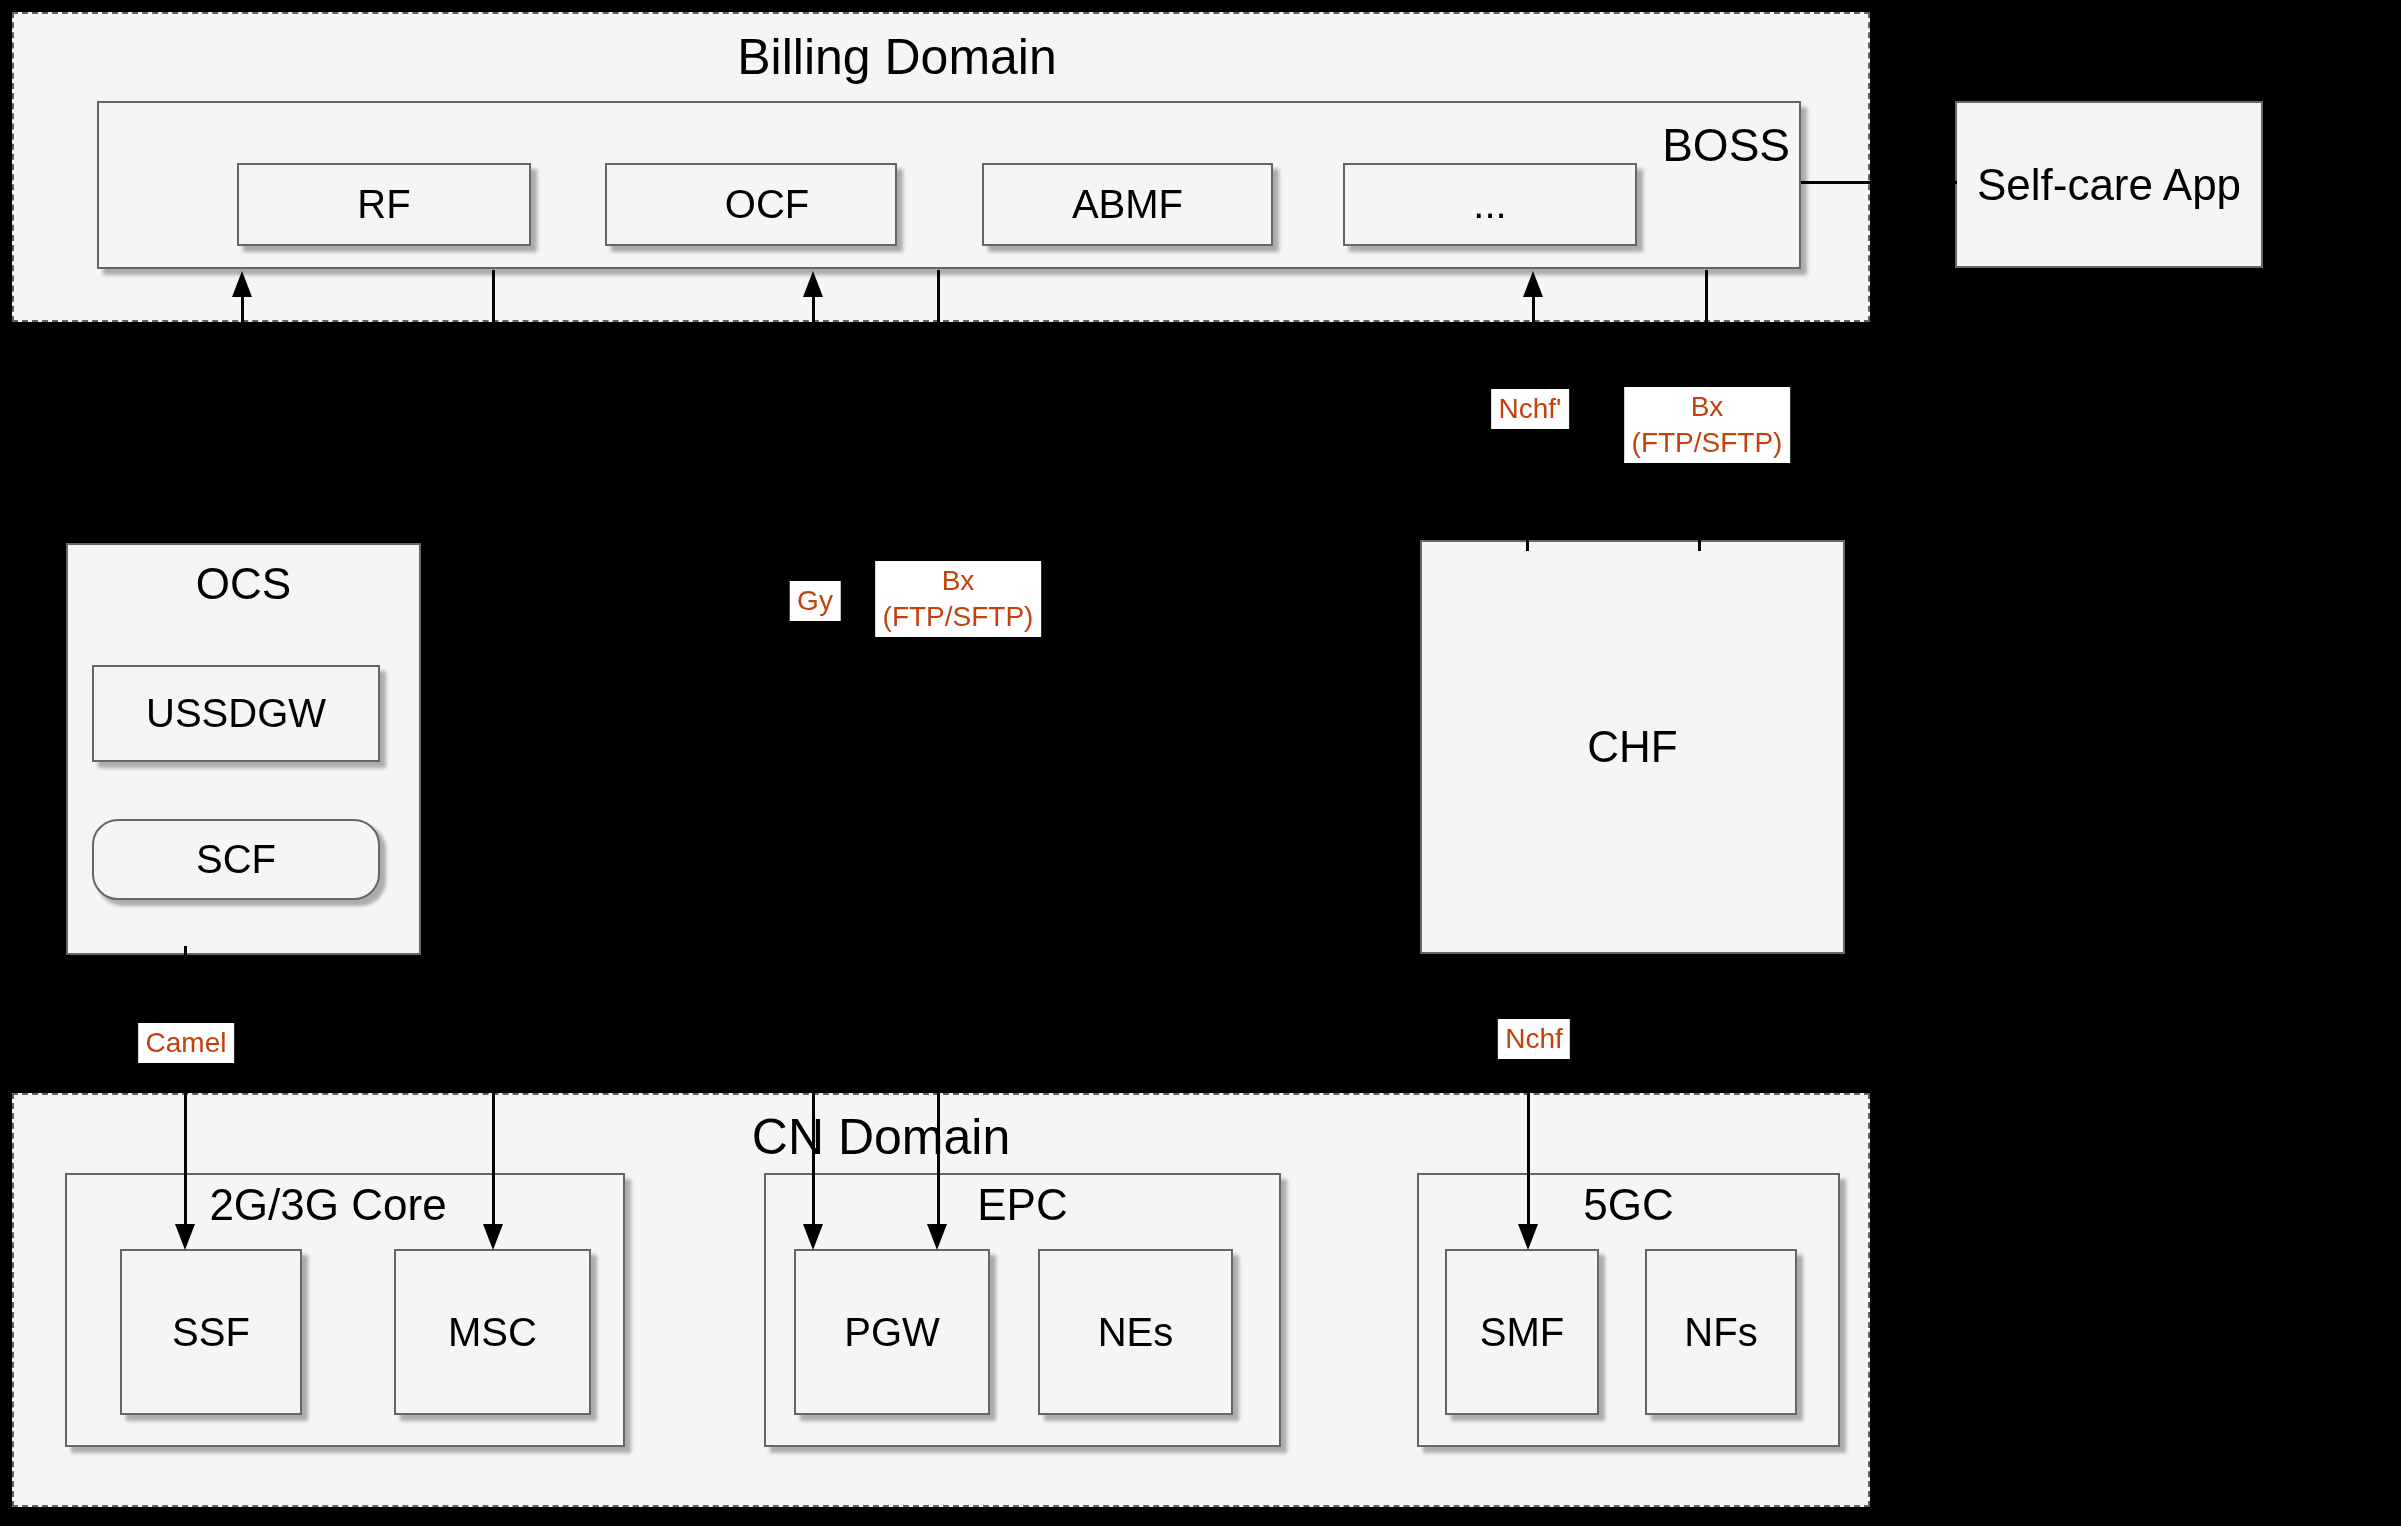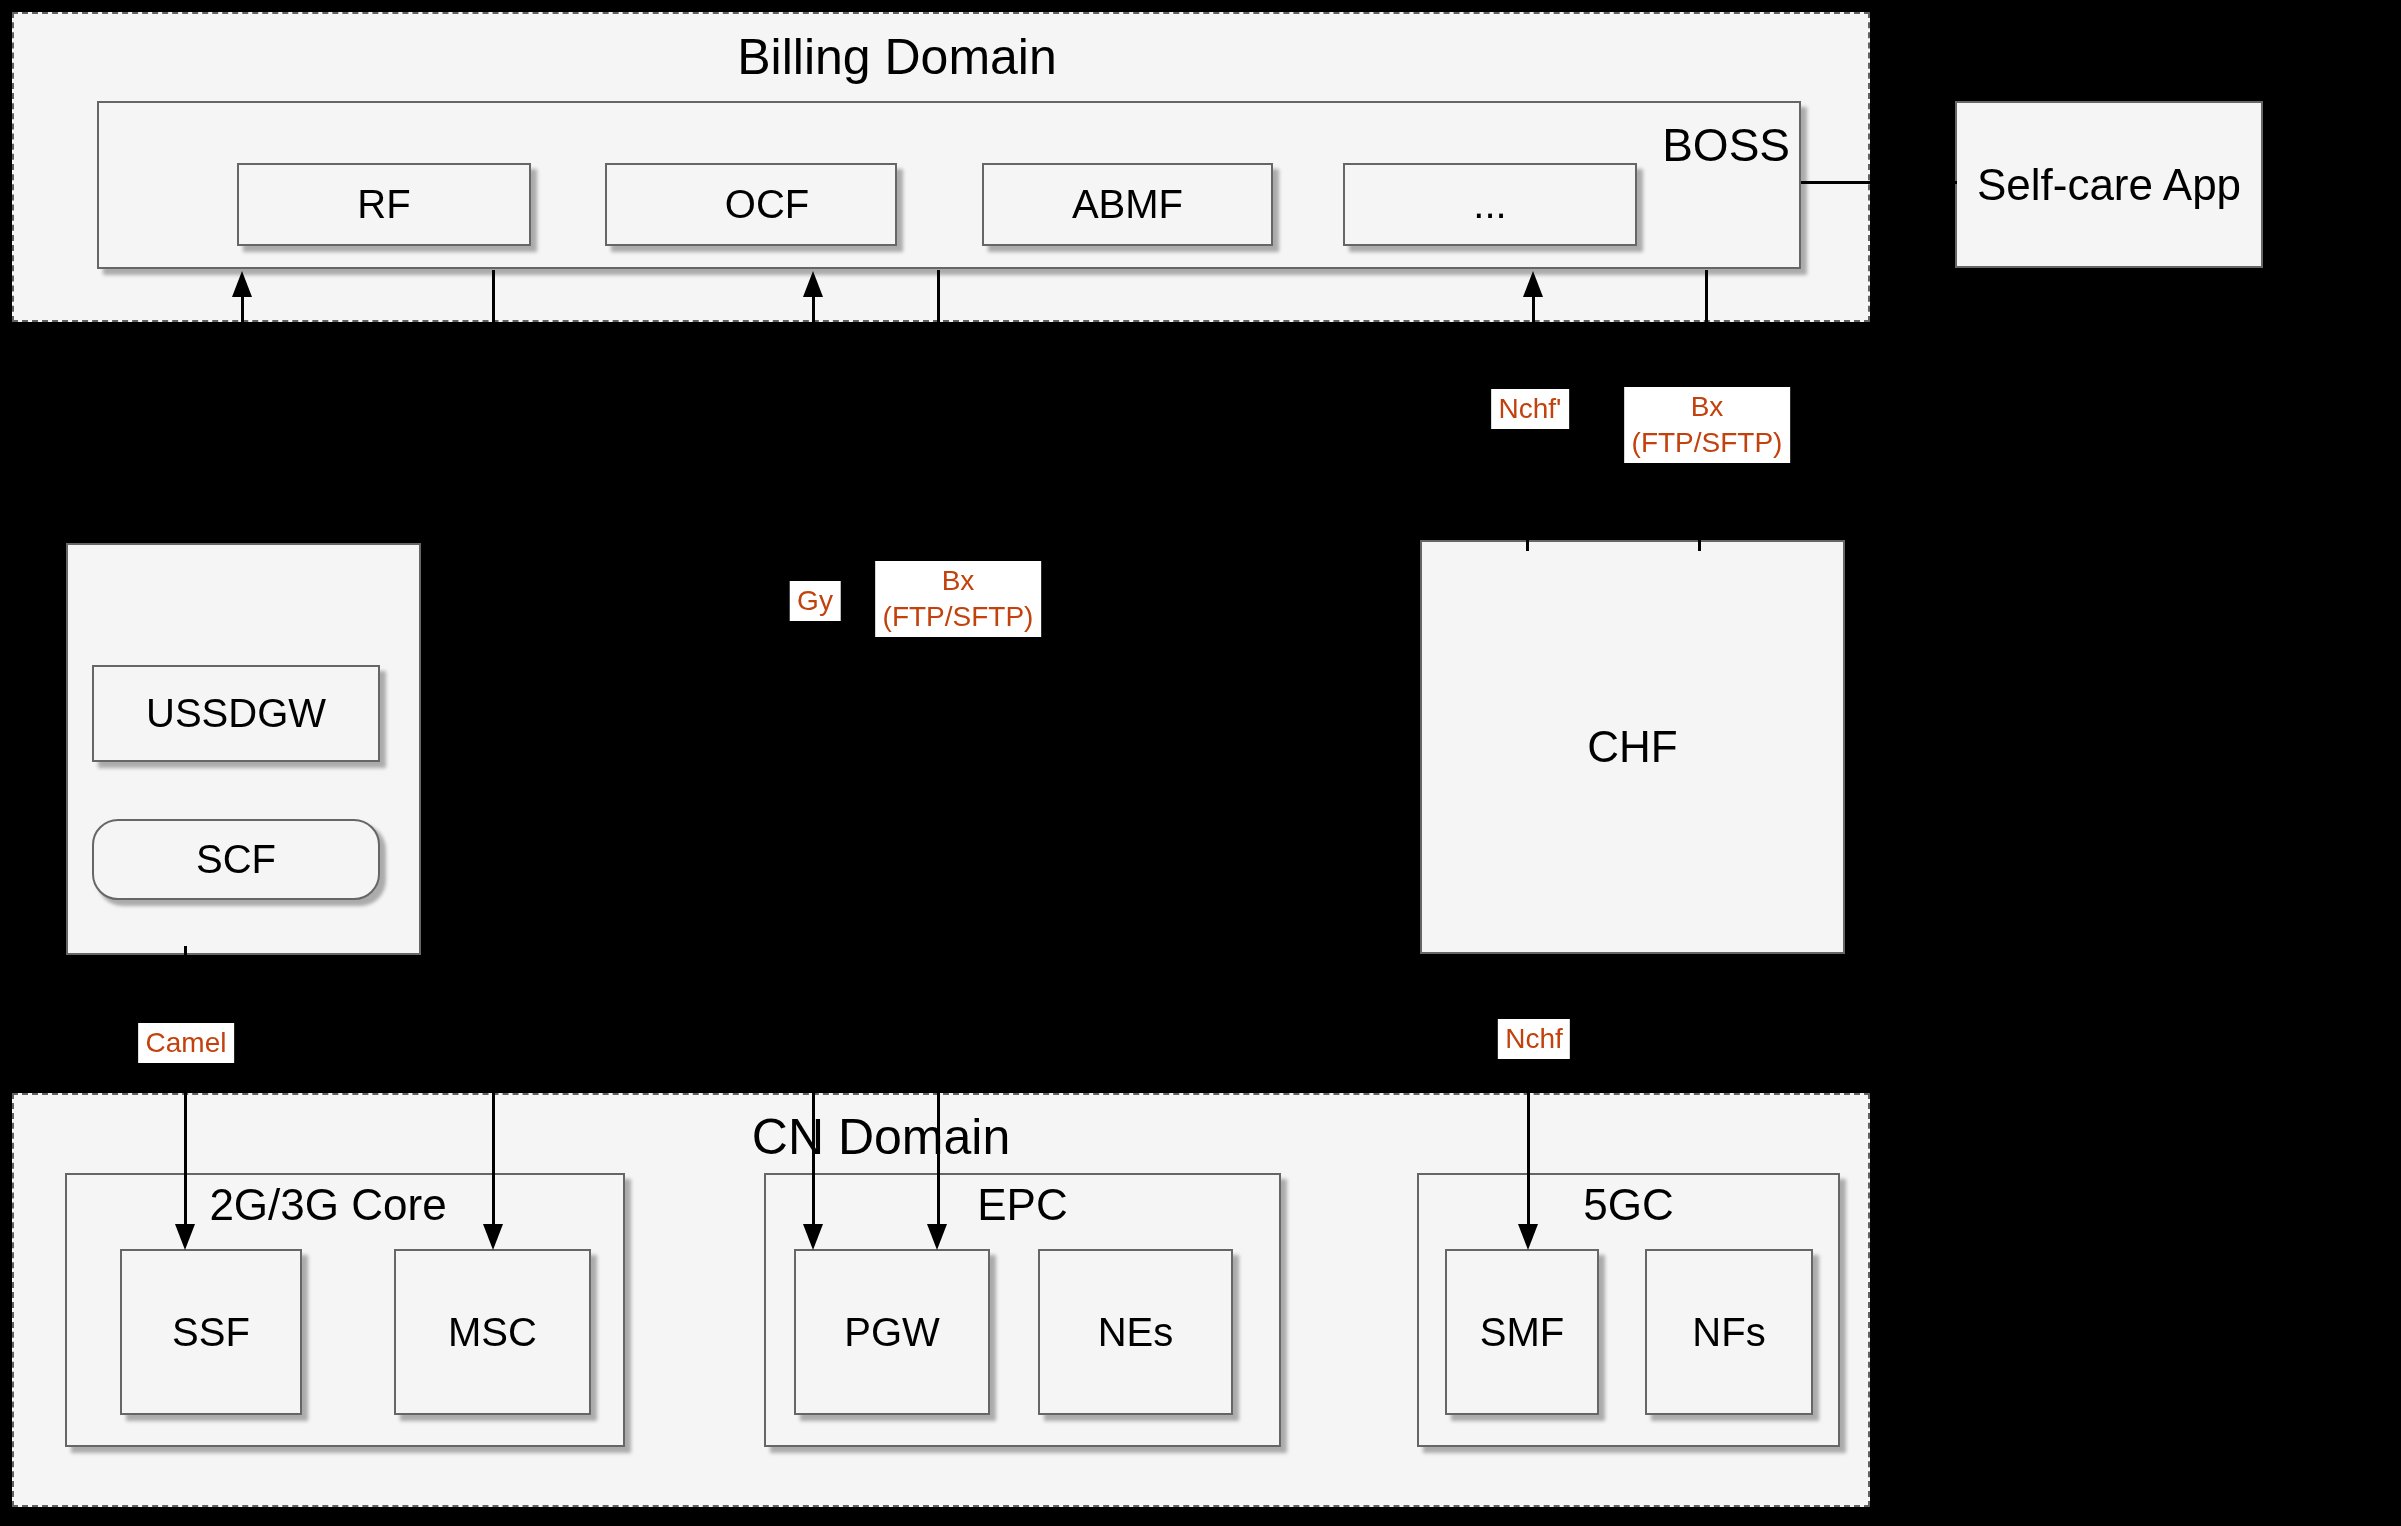--- a/index.html
+++ b/index.html
@@ -53,21 +53,21 @@
   #grp-2g3g-title{left:48px;top:1180px;width:560px;}
   #grp-epc{left:764px;top:1173px;width:517px;height:274px;}
   #grp-epc-title{left:764px;top:1180px;width:517px;}
   #grp-5gc{left:1417px;top:1173px;width:423px;height:274px;}
   #grp-5gc-title{left:1417px;top:1180px;width:423px;}
   #ssf{left:120px;top:1249px;width:182px;height:166px;}
   #msc{left:394px;top:1249px;width:197px;height:166px;}
   #pgw{left:794px;top:1249px;width:196px;height:166px;}
   #nes{left:1038px;top:1249px;width:195px;height:166px;}
   #smf{left:1445px;top:1249px;width:154px;height:166px;}
-  #nfs{left:1645px;top:1249px;width:168px;height:166px;}
+  #nfs{left:1645px;top:1249px;width:152px;height:166px;}
 </style>
 </head>
 <body>
 
 <div id="stage">
 
   <div id="billing" class="dashedbox"></div>
   <div id="billing-title" class="title">Billing Domain</div>
 
   <div id="boss" class="fillbox shadow"></div>
@@ -102,20 +102,21 @@
   <div class="vline" style="left:1705px;top:270px;height:52px;"></div>
 
   <div class="iflabel" style="left:1530px;top:389px;">Nchf'</div>
   <div class="iflabel" style="left:1707px;top:387px;"><span>Bx</span><br><span>(FTP/SFTP)</span></div>
   <div class="iflabel" style="left:815px;top:581px;">Gy</div>
   <div class="iflabel" style="left:958px;top:561px;"><span>Bx</span><br><span>(FTP/SFTP)</span></div>
   <div class="iflabel" style="left:186px;top:1023px;">Camel</div>
   <div class="iflabel" style="left:1534px;top:1019px;">Nchf</div>
 
   <div id="ocs" class="fillbox shadow"></div>
+  <div id="ocs-title">OCS</div>
   <div id="ussdgw" class="fillbox shadow center boxlabel">
     <span>USSDGW</span>
   </div>
   <div id="scf" class="fillbox shadow center boxlabel">
     <span>SCF</span>
   </div>
   <div class="vline" style="left:184px;top:946px;height:11px;"></div>
 
   <div id="chf" class="fillbox shadow center biglabel">
     <span>CHF</span>

